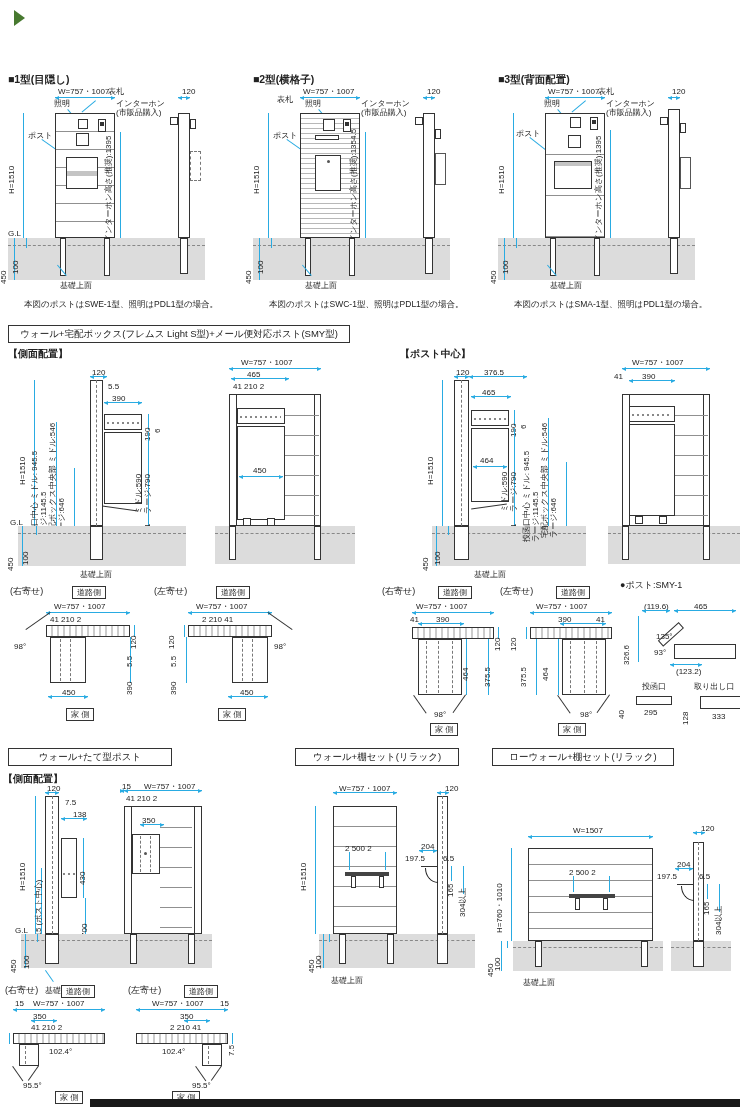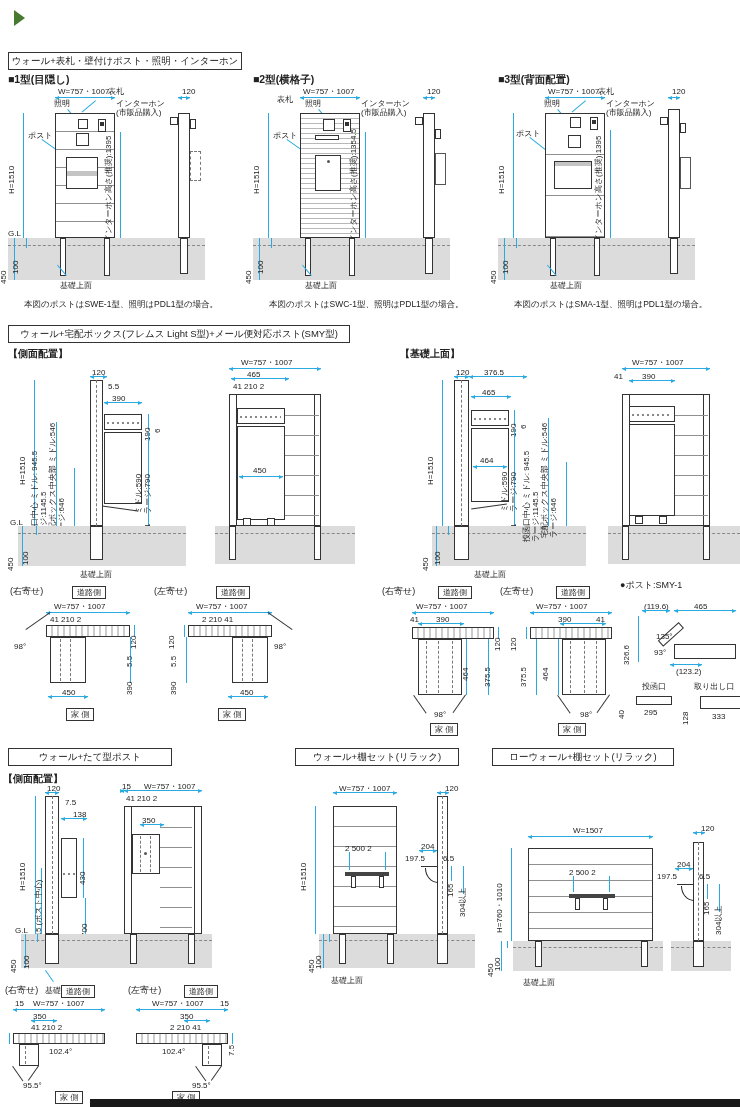--- a/index.html
+++ b/index.html
@@ -45,21 +45,20 @@
   .arc{position:absolute;border-left:1.5px solid #222;border-bottom:1.5px solid #222;border-radius:0 0 0 100%}
   .bar{position:absolute;background:#191919}
 </style>
 </head>
 <body>
 
 <div class="page">
 
   <div class="tri" style="left:14px;top:10px"></div>
 
-  <div class="hdrbox" style="left:8px;top:52px;width:232px">ウォール+表札・壁付けポスト・照明・インターホン</div>
 
   <div class="abs" style="left:8px;top:73px;width:238px;height:240px">
     <div class="t t10 b" style="left:0;top:0">■1型(目隠し)</div>
     <div class="t" style="left:50px;top:14px">W=757・1007</div>
     <div class="hl" style="left:47px;top:24px;width:60px"></div>
     <div class="t" style="left:100px;top:14px">表札</div>
     <div class="ld" style="left:88px;top:28px;width:18px;transform:rotate(140deg)"></div>
     <div class="t" style="left:46px;top:26px">照明</div>
     <div class="ld" style="left:60px;top:36px;width:12px;transform:rotate(50deg)"></div>
     <div class="t" style="left:108px;top:26px">インターホン
@@ -181,21 +180,21 @@
     <div class="wall" style="left:170px;top:36px;width:12px;height:129px"></div>
     <div class="box" style="left:162px;top:44px;width:8px;height:8px"></div>
     <div class="box" style="left:182px;top:50px;width:6px;height:10px"></div>
     <div class="abs" style="left:182px;top:84px;width:9px;height:30px;border:1px solid #555"></div>
     <div class="box" style="left:172px;top:165px;width:8px;height:36px"></div>
     <div class="cap" style="left:16px;top:226px">本図のポストはSMA-1型、照明はPDL1型の場合。</div>
   </div>
 
   <div class="hdrbox" style="left:8px;top:325px;width:340px">ウォール+宅配ボックス(フレムス Light S型)+メール便対応ポスト(SMY型)</div>
   <div class="sub" style="left:8px;top:347px">【側面配置】</div>
-  <div class="sub" style="left:400px;top:347px">【基礎上面】</div>
+  <div class="sub" style="left:400px;top:347px">【ポスト中心】</div>
 
   <div class="abs" style="left:10px;top:362px;width:185px;height:215px">
     <div class="t" style="left:82px;top:6px">120</div>
     <div class="hl" style="left:80px;top:14px;width:17px"></div>
     <div class="wall" style="left:80px;top:18px;width:13px;height:146px"></div>
     <div class="kvd" style="left:86px;top:18px;height:146px"></div>
     <div class="t" style="left:98px;top:20px">5.5</div>
     <div class="t" style="left:102px;top:32px">390</div>
     <div class="hl" style="left:94px;top:40px;width:38px"></div>
     <div class="box dots" style="left:94px;top:52px;width:38px;height:16px"></div>

